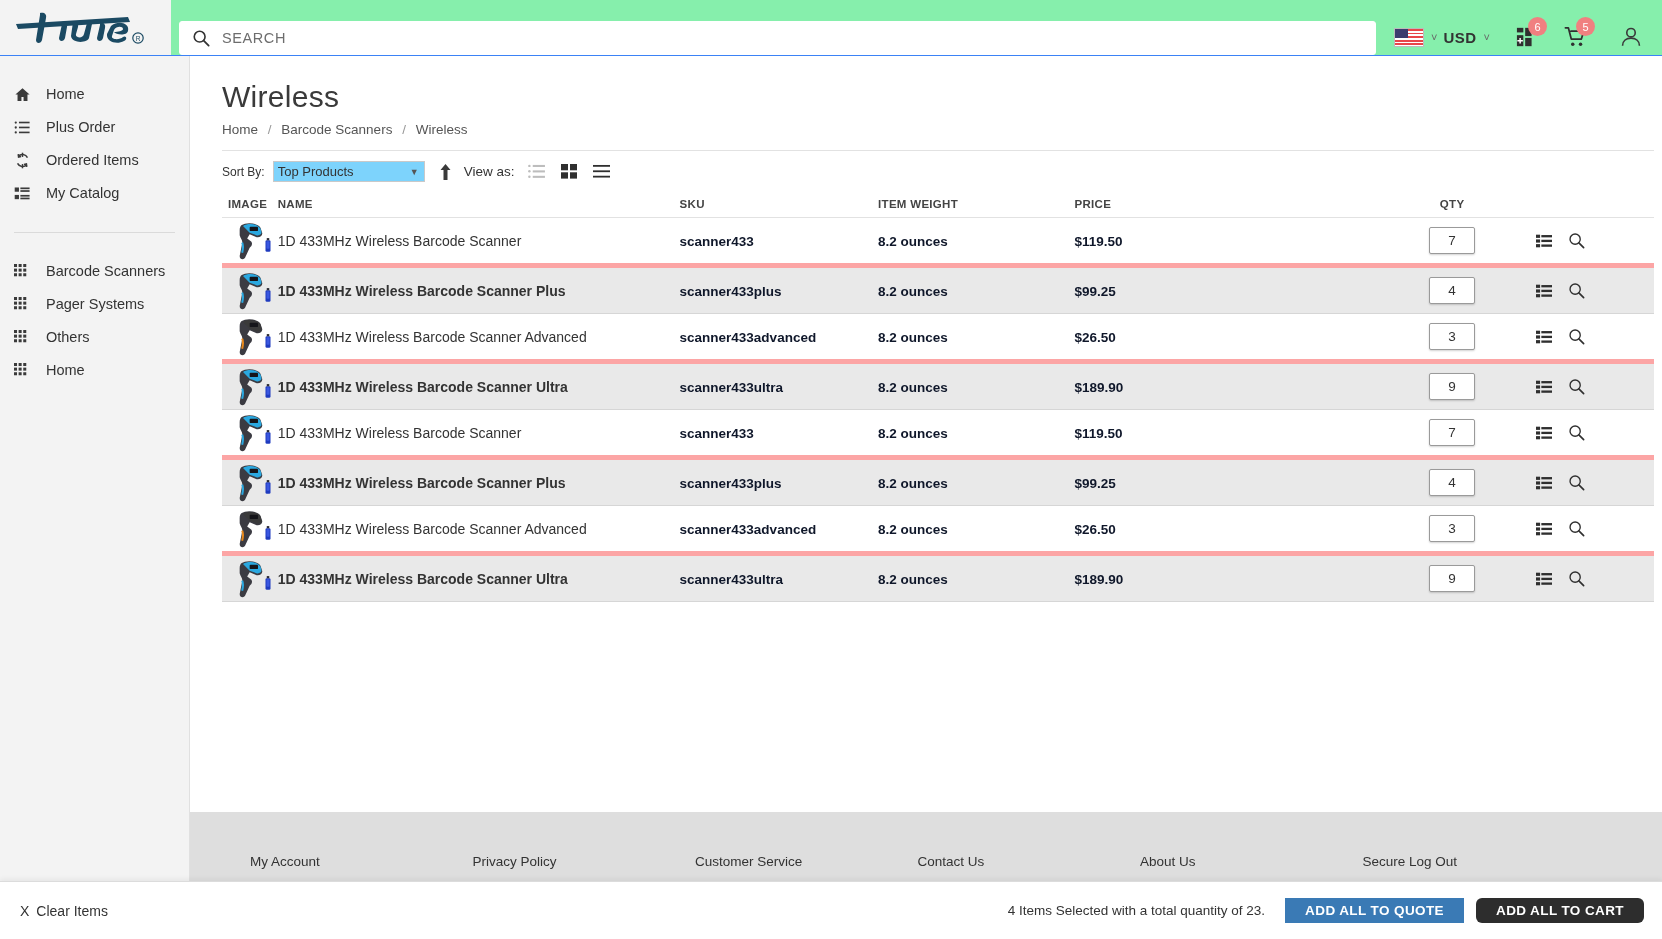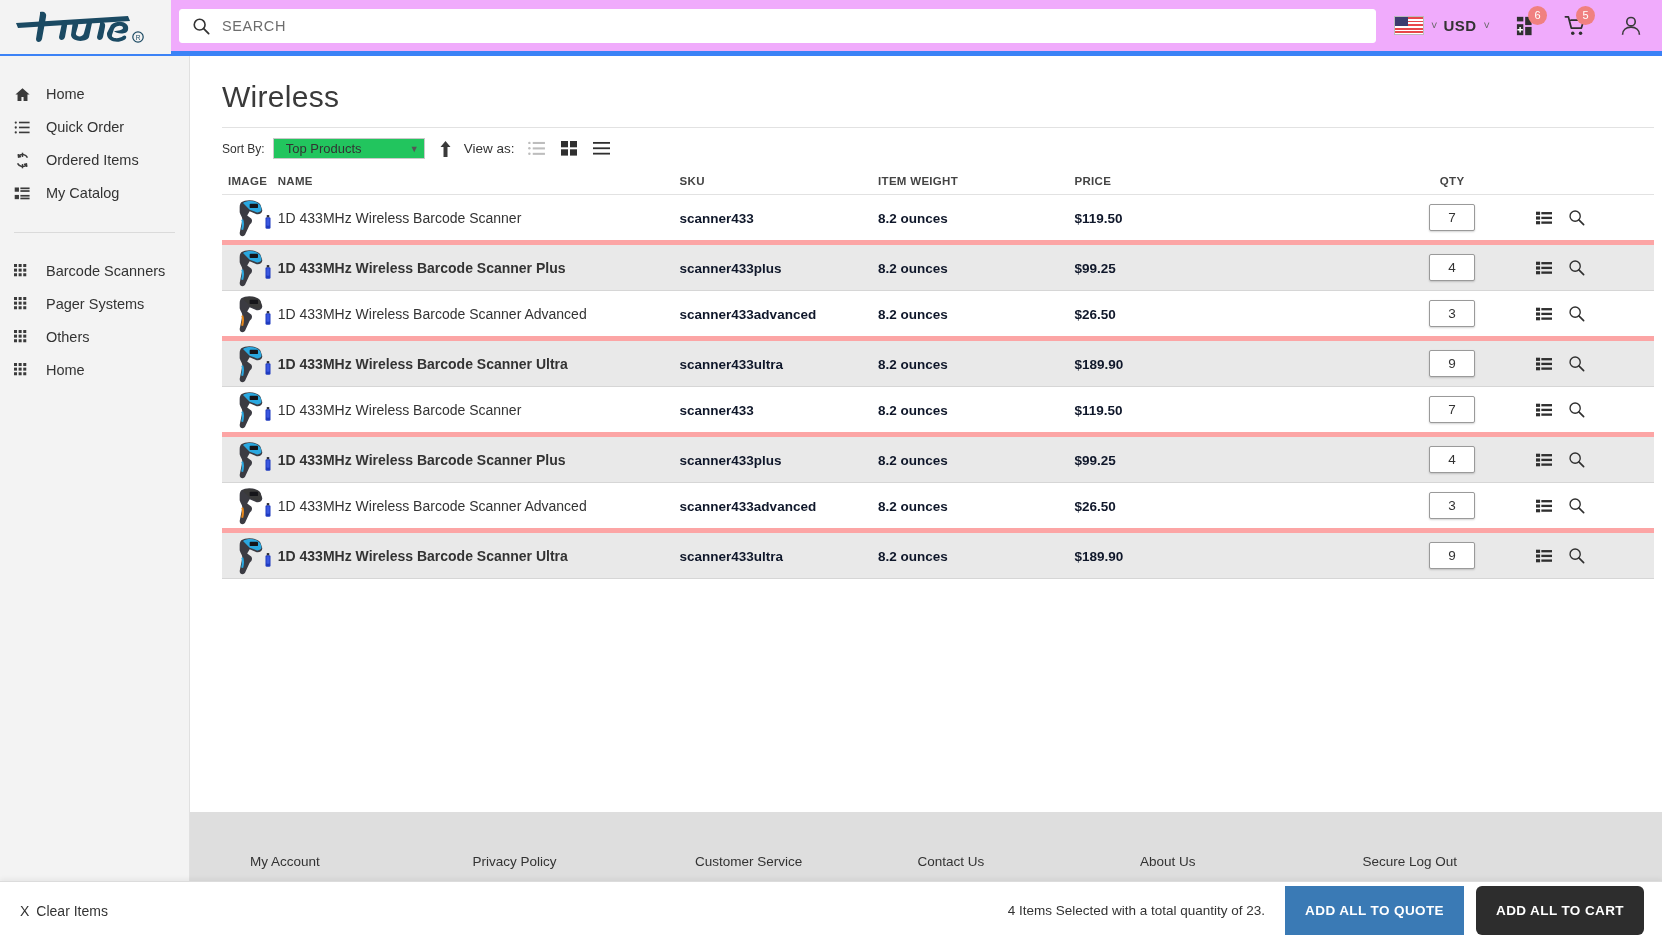--- a/index.html
+++ b/index.html
@@ -8,23 +8,23 @@
     font-family: "Liberation Sans", sans-serif;
     background: #ffffff;
     overflow: hidden;
     color: #333;
   }
   #app { position: relative; width: 1662px; height: 939px; }
 
   
   .header {
     position: absolute; top: 0; left: 0; width: 1662px; height: 56px;
-    background: #f0abfc;
-    border-bottom: 5px solid #3b82f6;
-    display: flex; align-items: center;
+    background: #86efac;
+    border-bottom: 1px solid #3b82f6;
+    display: flex; align-items: flex-end;
   }
   .logo-wrap {
     width: 190px; height: 56px; background: #f3f3f3;
     display: flex; align-items: center; justify-content: center;
   }
   .logo-svg { display: block; }
   .search-box {
     flex: 0 0 auto; width: 1197px; height: 34px; margin-left: 8px;
     background: #ffffff; border: 1px solid #ffffff; border-radius: 3px;
     display: flex; align-items: center; padding: 0 12px;
@@ -89,22 +89,22 @@
   .breadcrumb .crumb { cursor: pointer; }
   .breadcrumb .sep { margin: 0 6px; color: #999; }
 
   .toolbar {
     margin-top: 13px; border-top: 1px solid #e2e2e2;
     height: 42px; display: flex; align-items: center; gap: 0;
   }
   .sortby-label { font-size: 12px; color: #333; margin-right: 8px; }
   .select-wrap {
     position: relative; width: 152px; height: 21px;
-    border: 1px solid #c9c9c9; background: #22c55e;
-    display: flex; align-items: center; padding: 0 12px; cursor: pointer;
+    border: 1px solid #c9c9c9; background: #7dd3fc;
+    display: flex; align-items: center; padding: 0 4px; cursor: pointer;
   }
   .select-wrap .val { font-size: 13px; color: #333; }
   .select-wrap .arrow {
     position: absolute; right: 5px; top: 50%; transform: translateY(-50%);
     font-size: 9px; color: #555;
   }
   .sort-dir { margin: 0 12px 0 14px; cursor: pointer; display: flex; align-items: center; }
   .viewas-label { font-size: 13.5px; color: #333; margin-right: 14px; }
   .view-icons { display: flex; align-items: center; gap: 16px; }
   .view-ico { cursor: pointer; display: flex; align-items: center; }
@@ -157,21 +157,21 @@
   
   .actionbar {
     position: absolute; bottom: 0; left: 0; width: 1662px; height: 58px;
     background: #fff; border-top: 1px solid #dcdcdc;
     display: flex; align-items: center; padding: 0 18px 0 20px;
     box-shadow: 0 -2px 5px rgba(0,0,0,.06);
   }
   .clear-items { font-size: 14px; color: #333; cursor: pointer; display: flex; align-items: center; gap: 7px; }
   .ab-spacer { flex: 1; }
   .sel-summary { font-size: 13.5px; color: #333; margin-right: 20px; }
-  .btn { height: 49px; padding: 0 20px; border: none; cursor: pointer;
+  .btn { height: 25px; padding: 0 20px; border: none; cursor: pointer;
     font-family: "Liberation Sans", sans-serif; font-size: 13.5px;
     letter-spacing: .4px; color: #fff; display: flex; align-items: center;
     justify-content: center; font-weight: bold; }
   .btn-quote { background: #3a7ab5; margin-right: 12px; }
   .btn-cart  { background: #2d2d2d; border-radius: 6px; }
 </style>
 </head>
 <body>
 
 <div id="app">
@@ -259,21 +259,21 @@
         <span class="nav-ico">
           <svg width="17" height="17" viewBox="0 0 24 24" fill="#3a3a3a">
             <circle cx="2.5" cy="5" r="1.6"></circle>
               <circle cx="2.5" cy="12" r="1.6"></circle>
               <circle cx="2.5" cy="19" r="1.6"></circle>
             <rect x="7" y="3.8" width="15" height="2.3"></rect>
               <rect x="7" y="10.8" width="15" height="2.3"></rect>
               <rect x="7" y="17.8" width="15" height="2.3"></rect>
           </svg>
         </span>
-        <span class="nav-item-label">Quick Order</span>
+        <span class="nav-item-label">Plus Order</span>
       </div>
 
       <div class="nav-item">
         <span class="nav-ico">
           <svg width="17" height="17" viewBox="0 0 24 24" fill="none" stroke="#3a3a3a" stroke-width="2.2">
             <path d="M19 8 A8 8 0 0 0 6 6"></path>
               <path d="M5 16 A8 8 0 0 0 18 18"></path>
             <path d="M12 1 v6" stroke-width="2"></path>
               <path d="M12 17 v6" stroke-width="2"></path>
             <path d="M6 3 L6.5 7 L10 6.3" fill="#3a3a3a"></path>
@@ -368,20 +368,27 @@
         </span>
         <span class="nav-item-label">Home</span>
       </div>
     </div>
   </div>
 
   <div class="main">
 
     <div class="page-title">Wireless</div>
 
+    <div class="breadcrumb">
+      <span class="crumb">Home</span>
+      <span class="sep">/</span>
+      <span class="crumb">Barcode Scanners</span>
+      <span class="sep">/</span>
+      <span class="crumb">Wireless</span>
+    </div>
 
     <div class="toolbar">
       <span class="sortby-label">Sort By:</span>
 
       <div class="select-wrap">
         <span class="val">Top Products</span>
         <span class="arrow">▼</span>
       </div>
 
       <span class="sort-dir">

